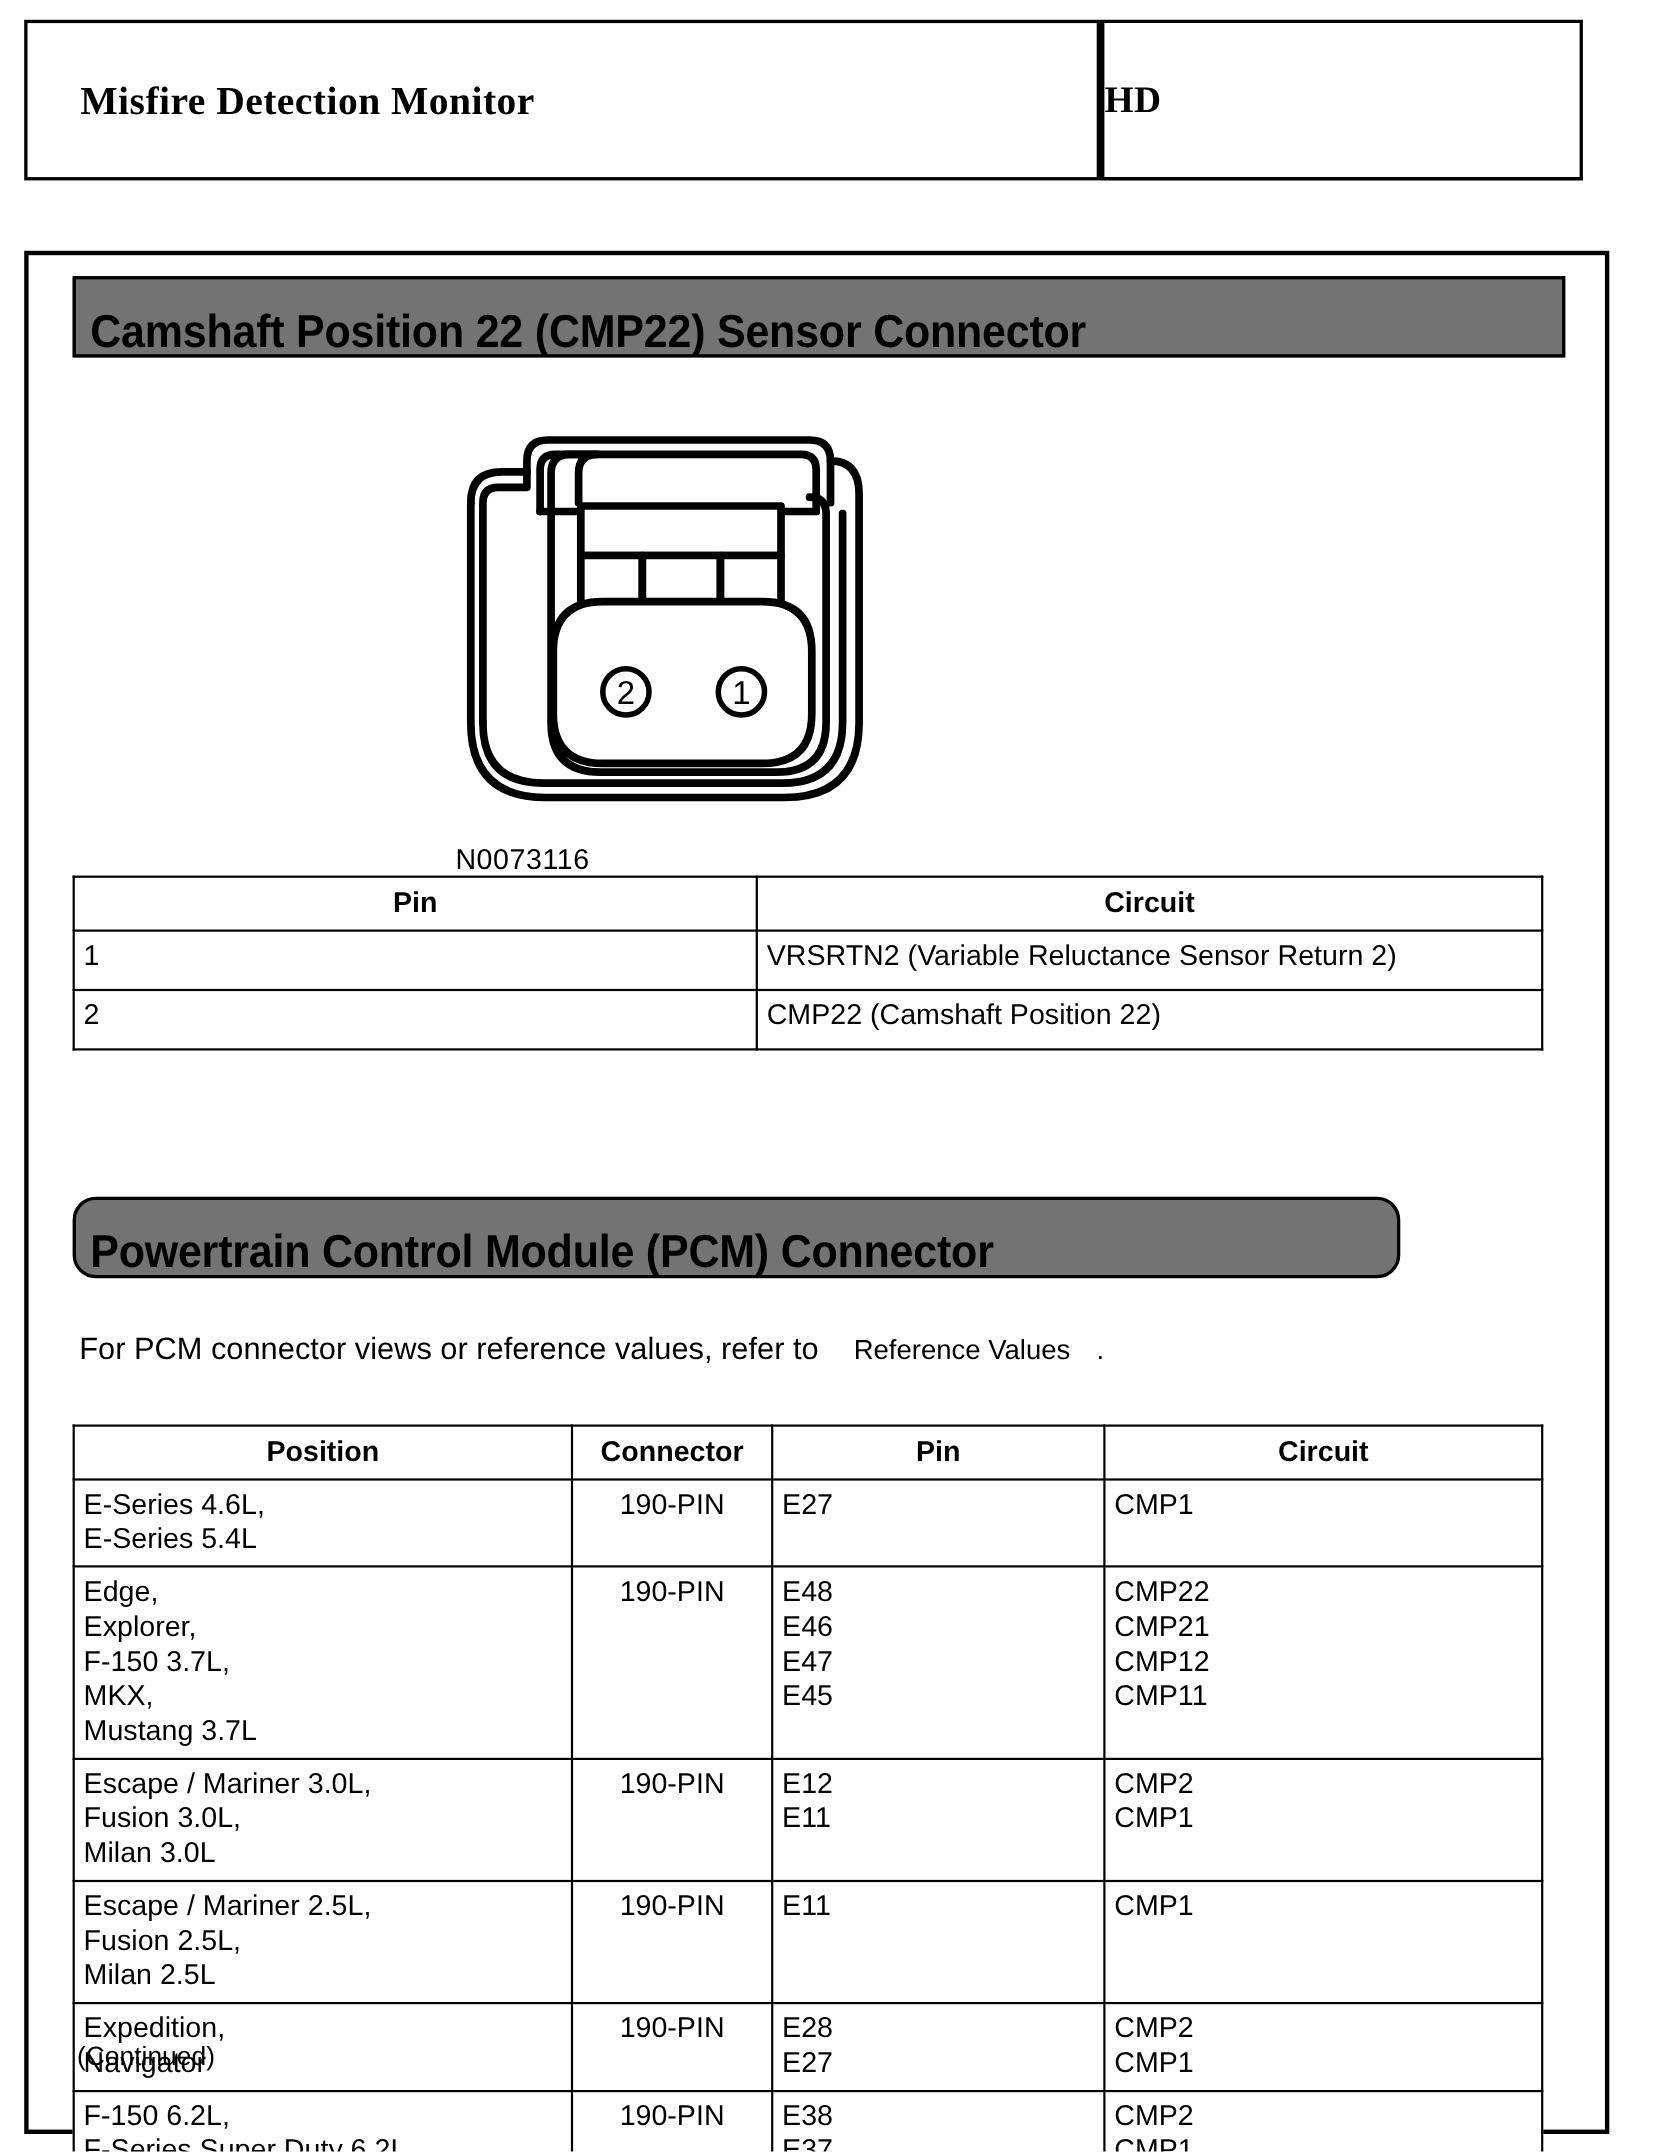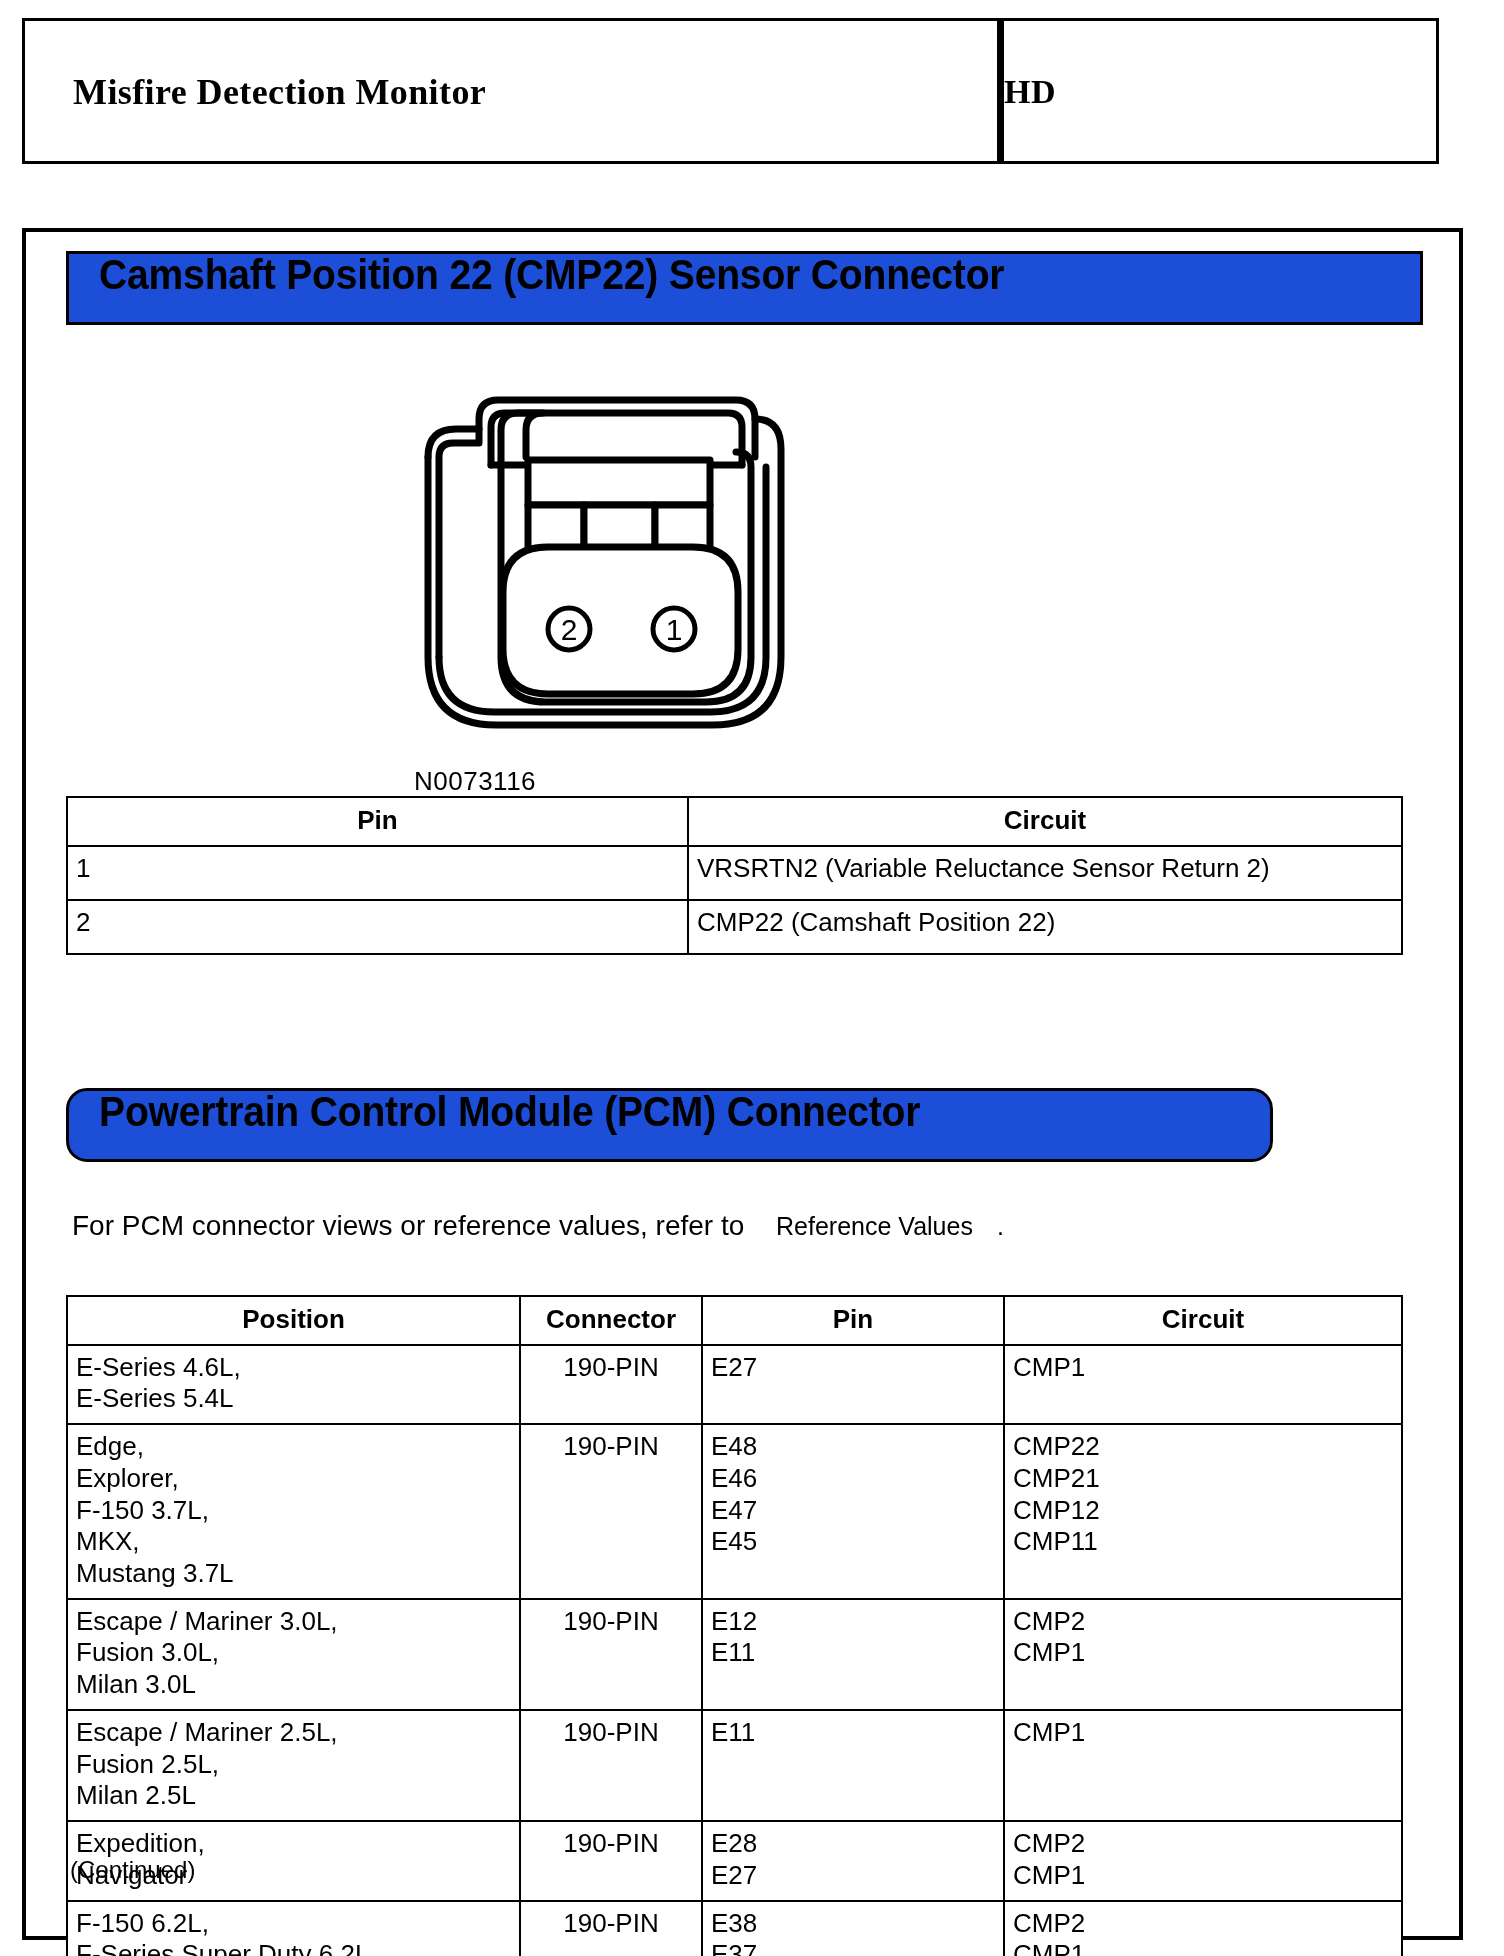--- a/index.html
+++ b/index.html
@@ -33,22 +33,22 @@
   }
 
   
   .frame{
     position:absolute;left:22px;top:228px;width:1441px;height:1712px;
     border:4px solid #000;box-sizing:border-box;
   }
 
   
   .sec-box{
-    position:absolute;border:3px solid #000;box-sizing:border-box;background:#1d4ed8;
-    display:flex;align-items:flex-start;padding-left:17px;
+    position:absolute;border:3px solid #000;box-sizing:border-box;background:#737373;
+    display:flex;align-items:flex-end;
   }
   .sec-box .txt{
     font-weight:bold;font-size:42px;line-height:1;
     transform:scaleX(.93);transform-origin:left center;
     white-space:nowrap;padding-left:14px;letter-spacing:-.2px;
   }
   #sec-cmp{left:40px;top:19px;width:1357px;height:74px;}
   #sec-pcm{left:40px;top:856px;width:1207px;height:74px;border-radius:21px;}
 
   

